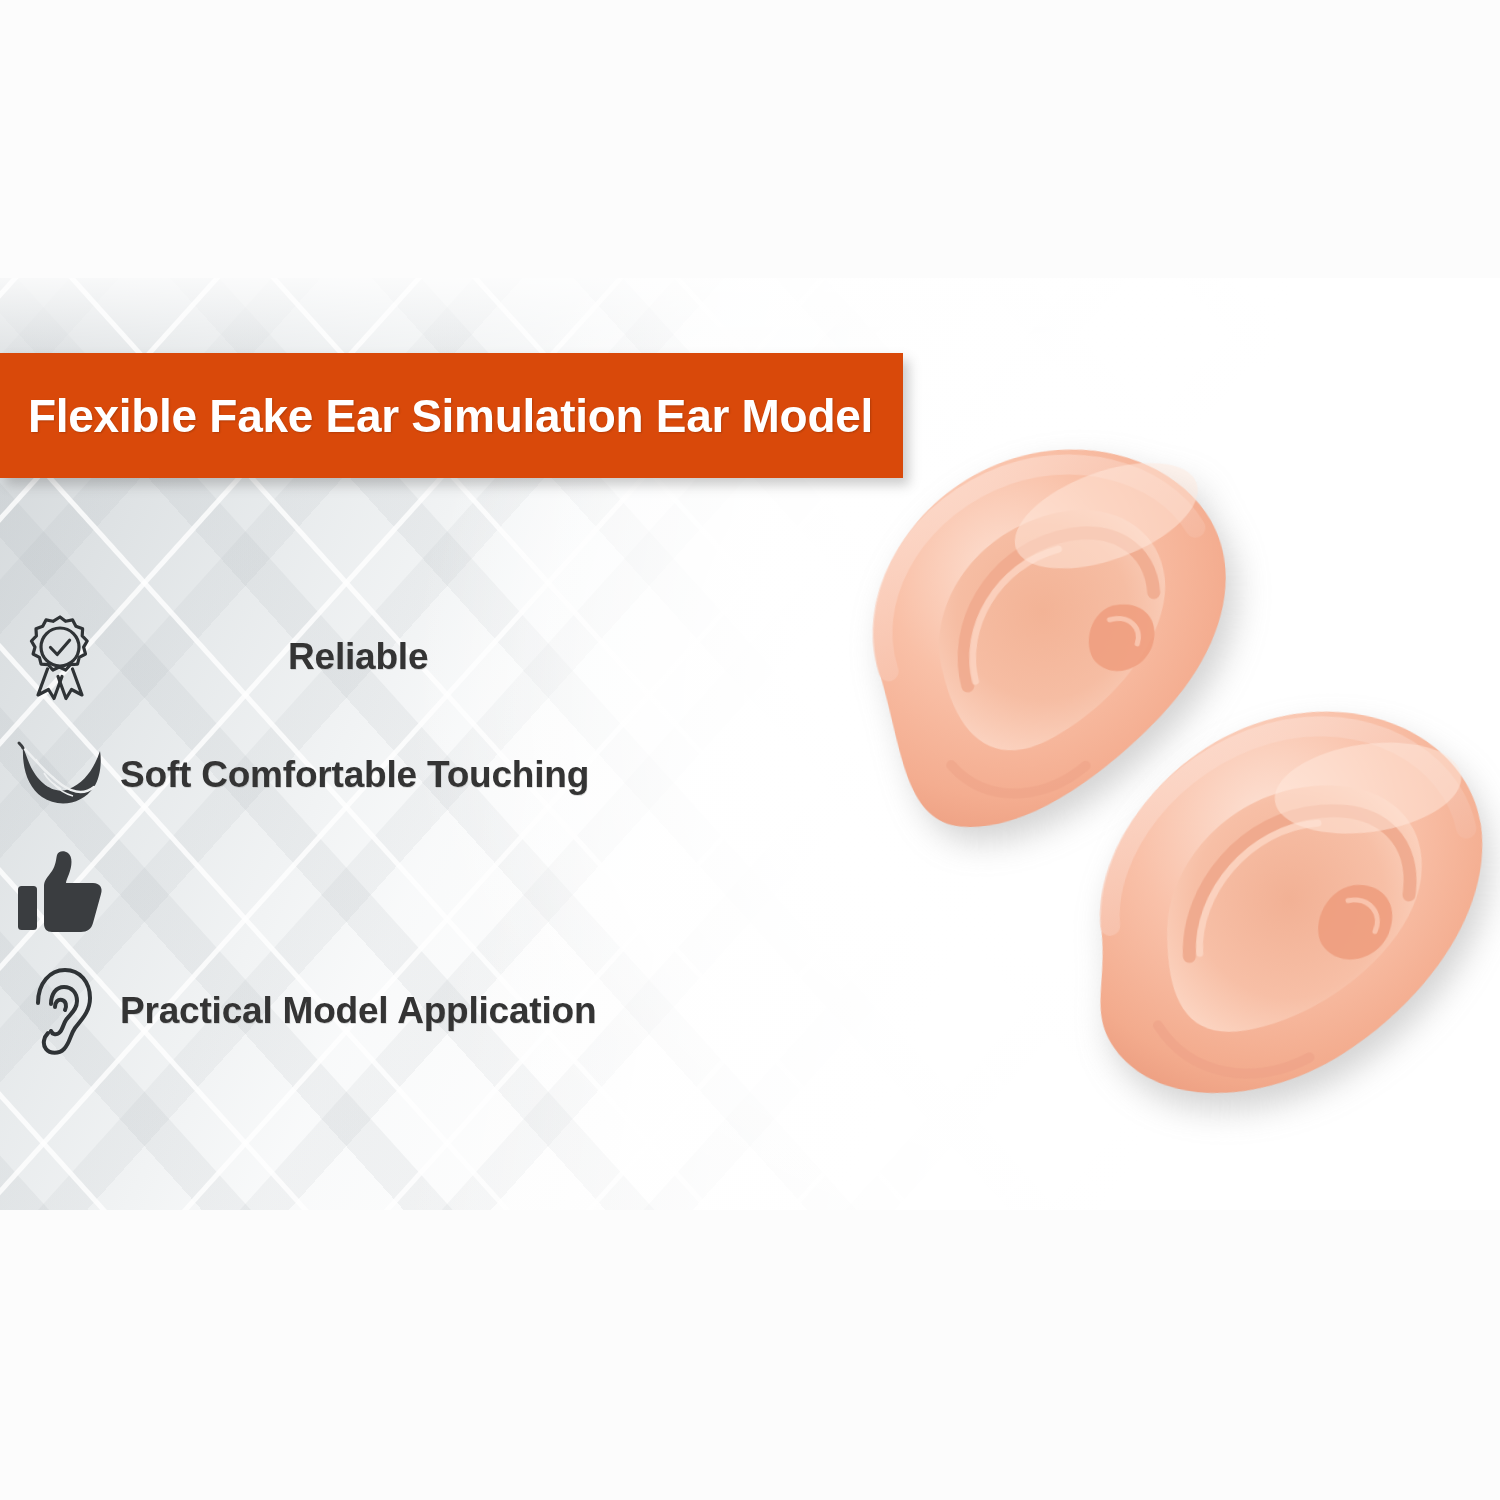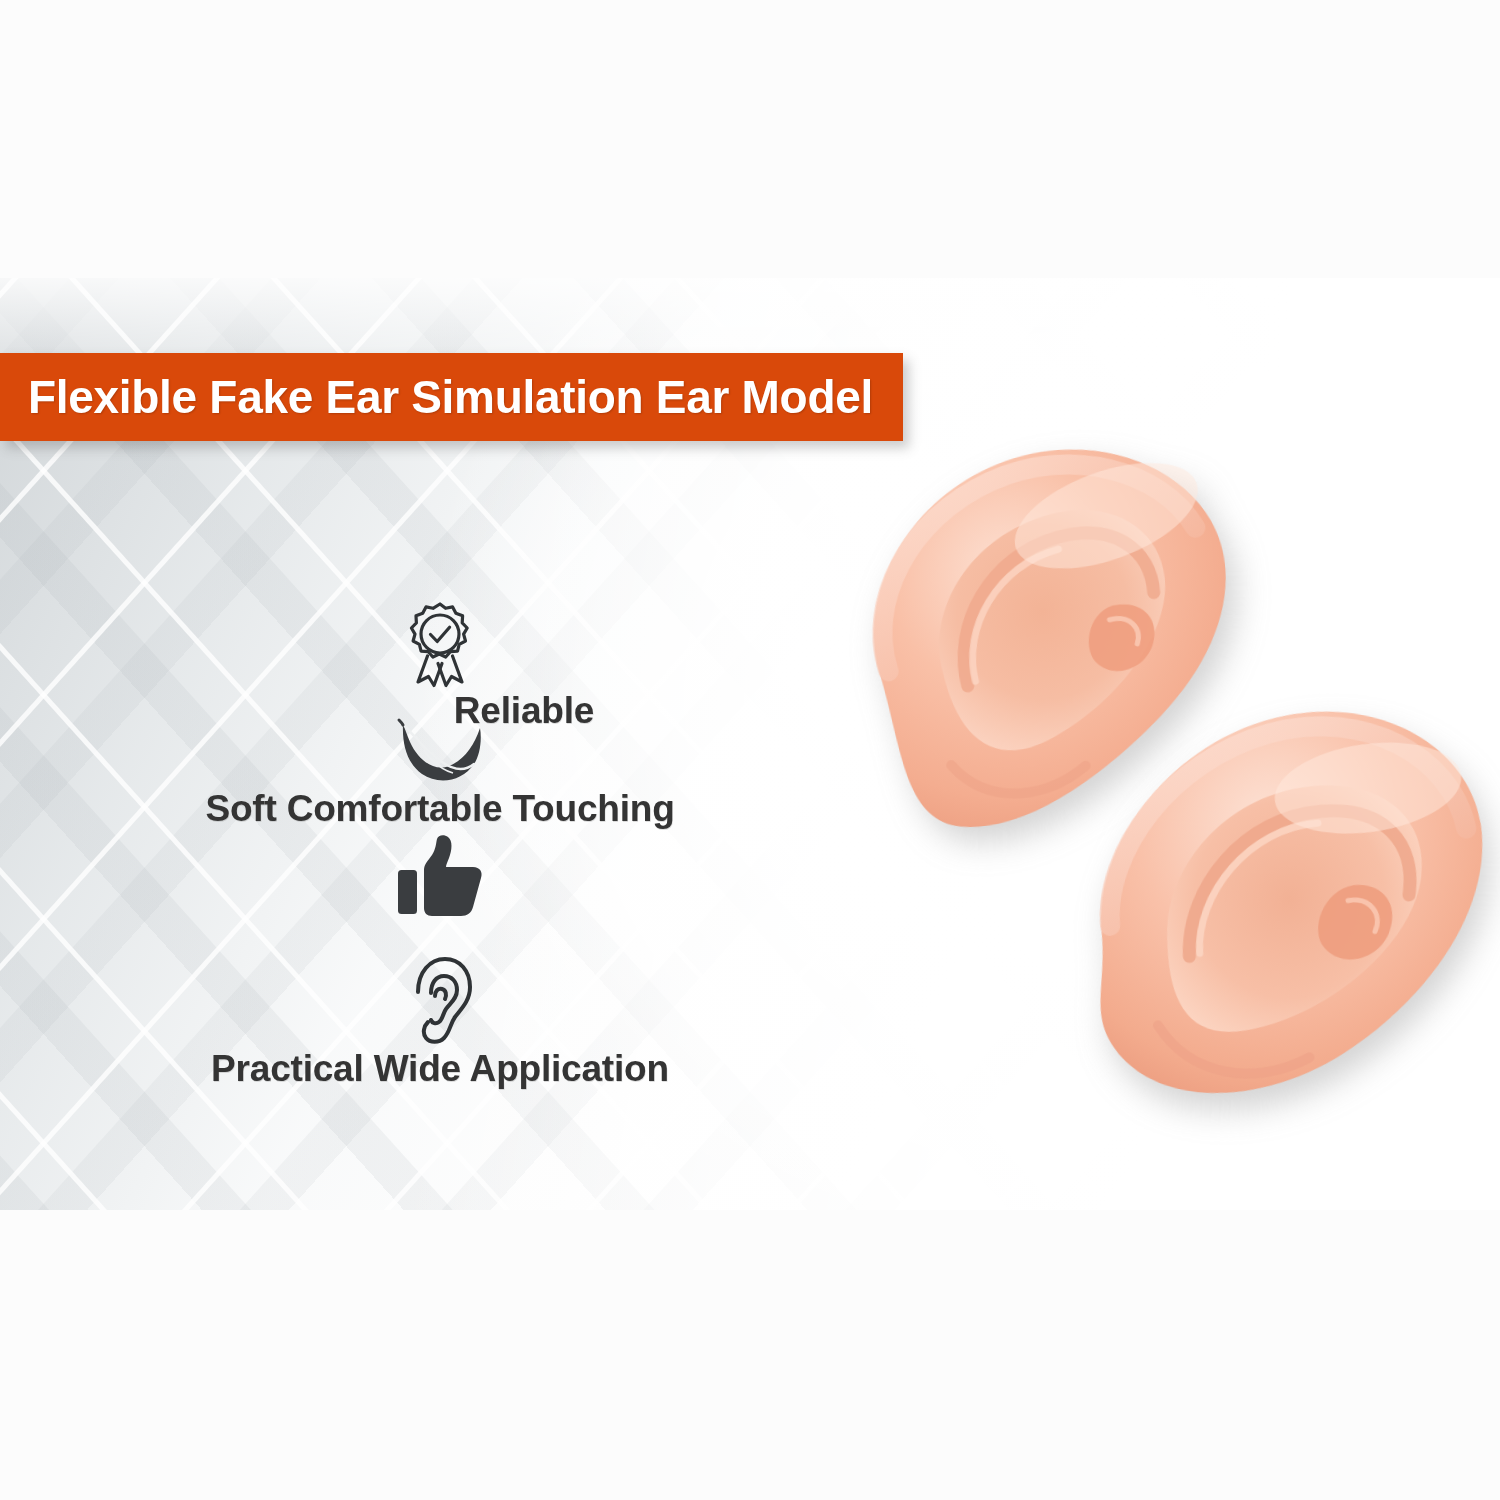--- a/index.html
+++ b/index.html
@@ -87,21 +87,21 @@
   .topfade{
     position:absolute; left:0; right:0; top:0; height:120px;
     background:linear-gradient(180deg, rgba(255,255,255,0.85), rgba(255,255,255,0));
     pointer-events:none;
   }
 
   
   #title-banner{
     position:absolute;
     left:0; top:75px;
-    width:903px; height:88px;
+    width:903px; height:125px;
     background:#d9490a;
     display:flex; align-items:center;
     box-shadow:6px 7px 11px rgba(90,90,90,0.30);
     z-index:6;
   }
   #title-banner .txt{
     color:#ffffff;
     font-size:46px;
     font-weight:bold;
     letter-spacing:-0.3px;
@@ -114,21 +114,20 @@
   #features{
     position:absolute;
     left:0; top:320px;
     width:880px;
     z-index:5;
   }
   .feature{
     display:flex;
     align-items:center;
     height:118px;
-    flex-direction:column;
   }
   .f-icon{
     width:120px;
     min-width:120px;
     display:flex;
     align-items:center;
     justify-content:center;
   }
   .f-label{
     font-size:37px;
@@ -210,21 +209,21 @@
       </div>
 
       <div class="feature">
         <div class="f-icon">
           <svg width="78" height="96" viewBox="0 0 78 96" fill="none" stroke="#2f3336" stroke-width="4" stroke-linecap="round" stroke-linejoin="round">
             <path d="M17 40 C17 20 29 7 44 7 C59 7 69 19 69 35 C69 49 60 57 54 65 C49 72 49 80 43 86 C38 91 29 91 25 86 C21 81 23 74 27 70"></path>
             <path d="M30 41 C30 31 35 24 43 24 C51 24 56 30 56 38 C56 47 49 51 45 57 C42 61 42 67 38 70 C35 72.5 31 71 30 68"></path>
             <path d="M34 44 C34 39 37 36 41 37 C45 38 46 43 44 47"></path>
           </svg>
         </div>
-        <div class="f-label">Practical Wide Application</div>
+        <div class="f-label">Practical Model Application</div>
       </div>
 
     </div>
 
     <div id="product">
 
       <svg id="ear-top" class="ear" viewBox="0 0 470 430">
         <defs>
           <radialGradient id="skinA" cx="38%" cy="32%" r="78%">
             <stop offset="0%" stop-color="#fde0d2"></stop>

